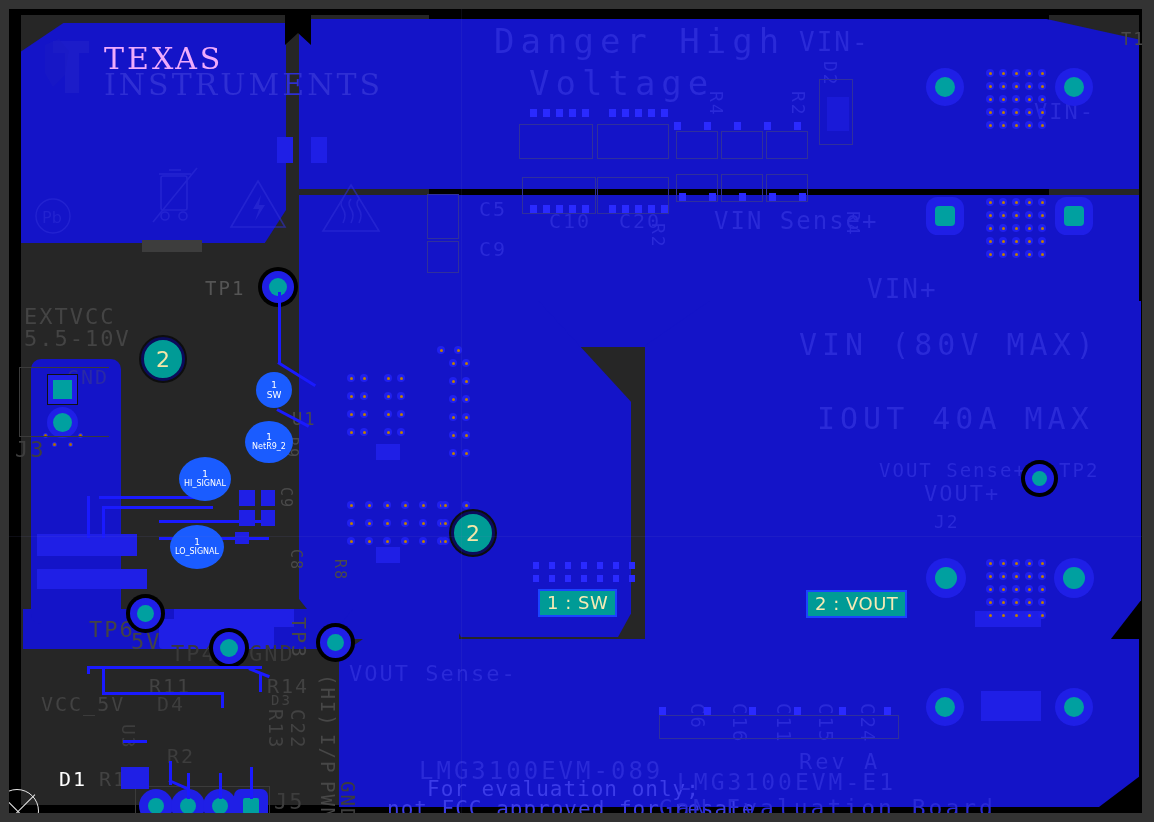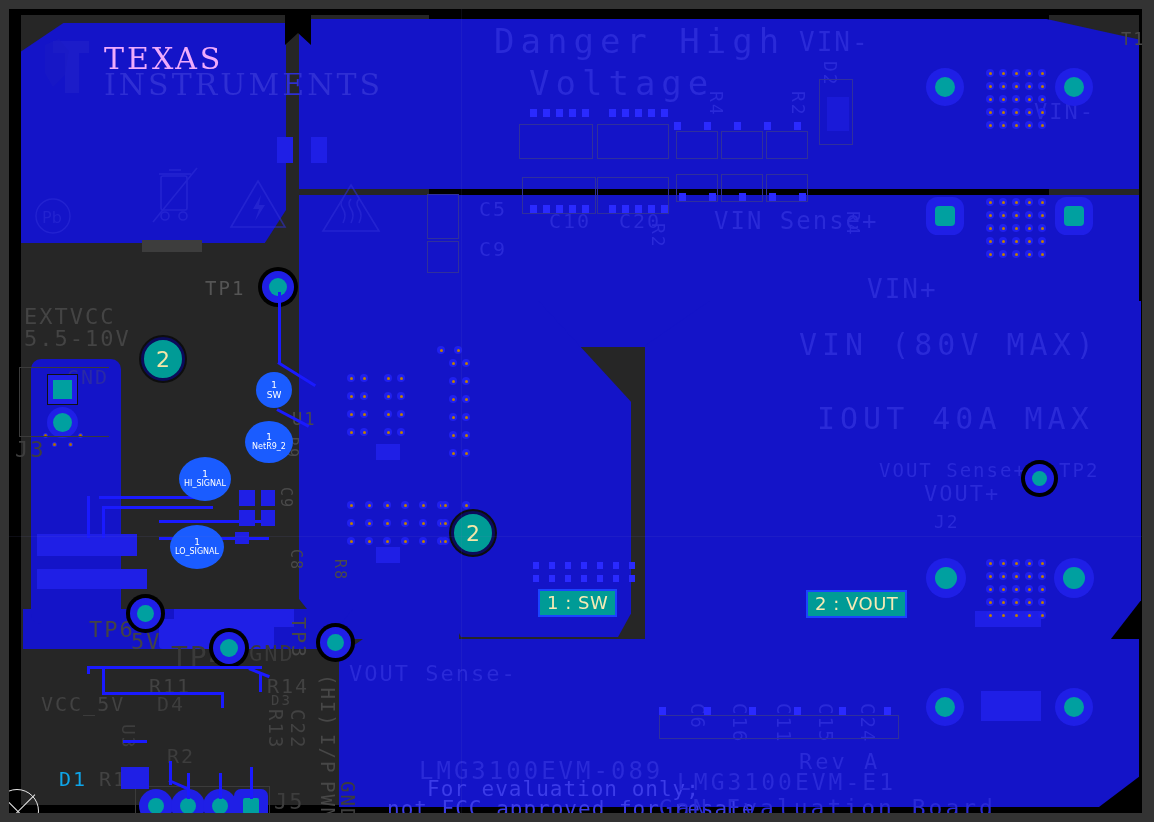--- a/index.html
+++ b/index.html
@@ -290,33 +290,33 @@
     <div class="silk dark" style="left:6px; top:428px; font-size:22px; color:#3e3e3e;">J3</div>
     <div class="silk dark" style="left:58px; top:356px; font-size:20px; color:#3c3c8c; opacity:.55;">GND</div>
     <div class="silk dark" style="left:283px; top:400px; font-size:17px; color:#4a4a4a;">U1</div>
     <div class="silk dark vert" style="left:292px; top:428px; font-size:15px; color:#4a4a4a; transform:rotate(90deg);">R9</div>
     <div class="silk dark vert" style="left:286px; top:478px; font-size:15px; color:#4a4a4a; transform:rotate(90deg);">C9</div>
     <div class="silk dark vert" style="left:296px; top:540px; font-size:15px; color:#4a4a4a; transform:rotate(90deg);">C8</div>
     <div class="silk dark vert" style="left:340px; top:550px; font-size:15px; color:#4a4a4a; transform:rotate(90deg);">R8</div>
 
     <div class="silk dark" style="left:80px; top:608px; font-size:22px; color:#444;">TP6</div>
     <div class="silk dark" style="left:122px; top:620px; font-size:22px; color:#444;">5V</div>
-    <div class="silk dark" style="left:162px; top:632px; font-size:28px; color:#3a3a3a;">TP4</div>
+    <div class="silk dark" style="left:162px; top:632px; font-size:22px; color:#3a3a3a;">TP4</div>
     <div class="silk dark" style="left:240px; top:632px; font-size:22px; color:#3a3a3a;">GND</div>
     <div class="silk dark vert" style="left:302px; top:608px; font-size:20px; color:#474747; transform:rotate(90deg);">TP3</div>
     <div class="silk dark" style="left:140px; top:665px; font-size:20px; color:#424242;">R11</div>
     <div class="silk dark" style="left:258px; top:665px; font-size:20px; color:#424242;">R14</div>
     <div class="silk dark" style="left:32px; top:683px; font-size:20px; color:#424242;">VCC_5V</div>
     <div class="silk dark" style="left:148px; top:683px; font-size:20px; color:#3d3d3d;">D4</div>
     <div class="silk dark" style="left:262px; top:683px; font-size:14px; color:#424242;">D3</div>
     <div class="silk dark vert" style="left:278px; top:700px; font-size:19px; color:#424242; transform:rotate(90deg);">R13</div>
     <div class="silk dark vert" style="left:300px; top:700px; font-size:19px; color:#424242; transform:rotate(90deg);">C22</div>
     <div class="silk dark vert" style="left:130px; top:715px; font-size:18px; color:#3d3d3d; transform:rotate(90deg);">U3</div>
     <div class="silk dark" style="left:158px; top:735px; font-size:20px; color:#3d3d3d;">R2</div>
-    <div class="silk dark" style="left:50px; top:758px; font-size:20px; color:#0ea5e9;">D1</div>
+    <div class="silk dark" style="left:50px; top:758px; font-size:20px; color:#ffffff;">D1</div>
     <div class="silk dark" style="left:90px; top:758px; font-size:20px; color:#424242;">R1</div>
     <div class="silk dark" style="left:265px; top:780px; font-size:22px; color:#3d3d3d;">J5</div>
     <div class="silk dark vert" style="left:330px; top:665px; font-size:19px; color:#474747; transform:rotate(90deg);">(HI)</div>
     <div class="silk dark vert" style="left:330px; top:725px; font-size:19px; color:#474747; transform:rotate(90deg);">I/P</div>
     <div class="silk dark vert" style="left:330px; top:772px; font-size:19px; color:#474747; transform:rotate(90deg);">PWM</div>
     <div class="silk dark vert" style="left:350px; top:772px; font-size:19px; color:#3d3d3d; transform:rotate(90deg);">GND</div>
 
     <div class="outline" style="left:510px; top:115px; width:74px; height:35px;"></div>
     <div class="outline" style="left:588px; top:115px; width:72px; height:35px;"></div>
     <div class="outline" style="left:513px; top:168px; width:74px; height:37px;"></div>

